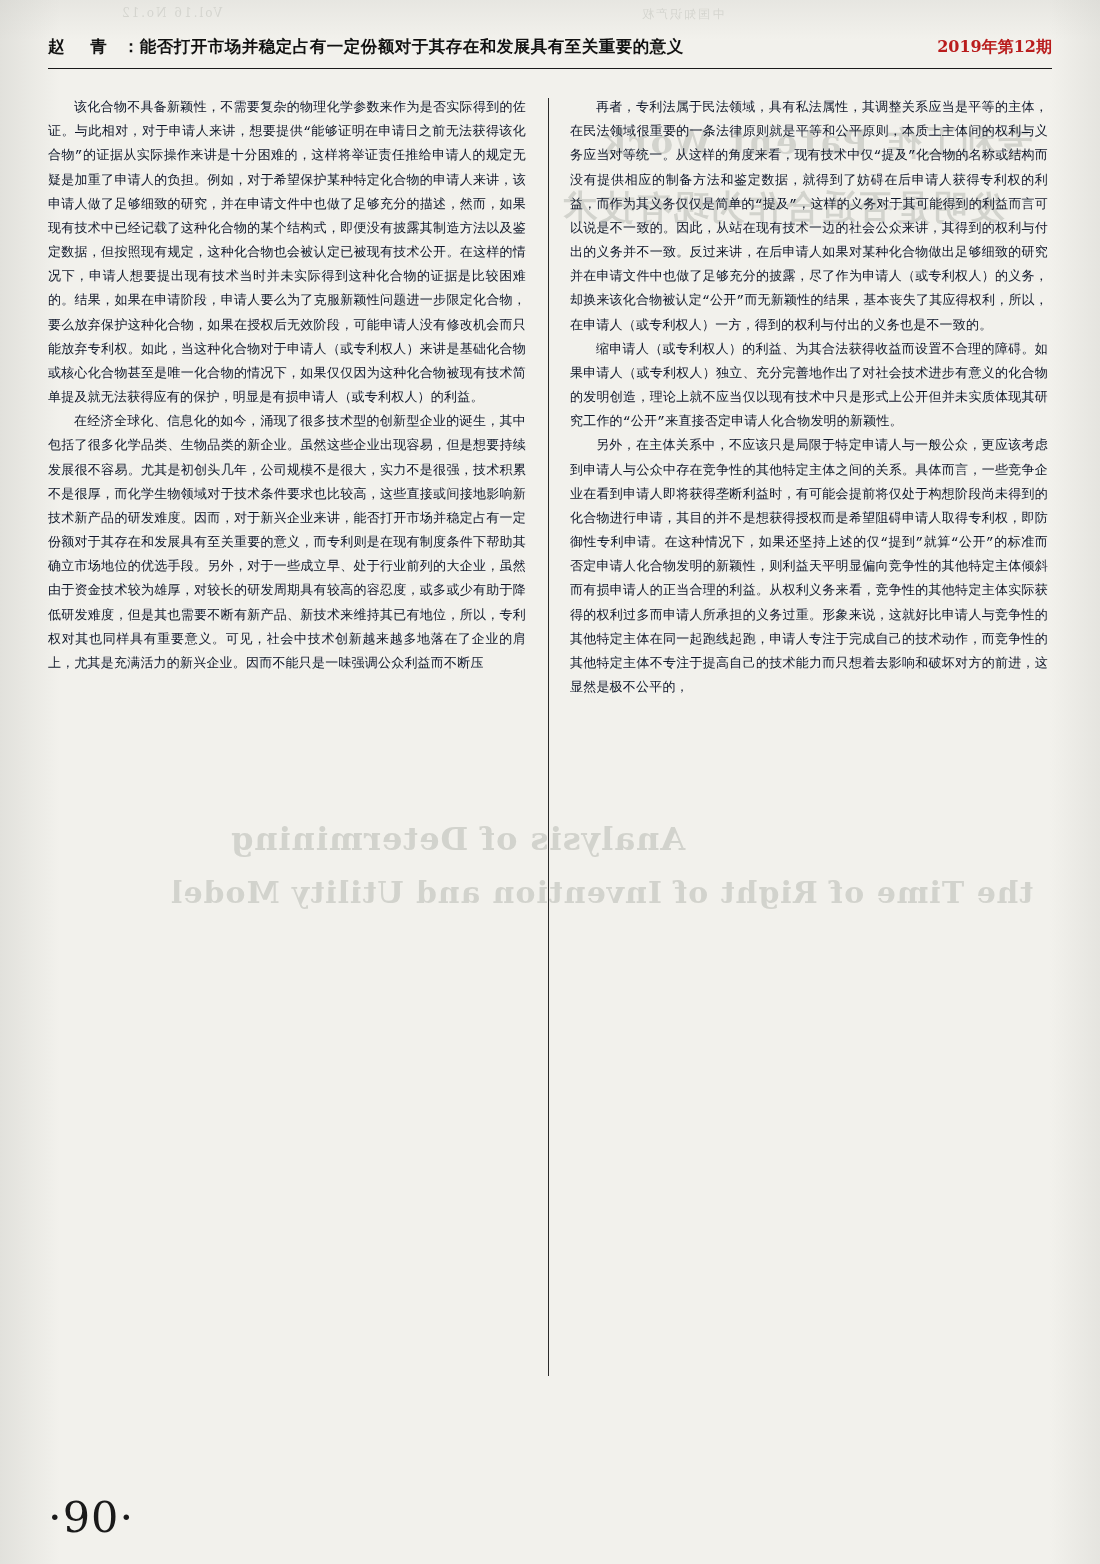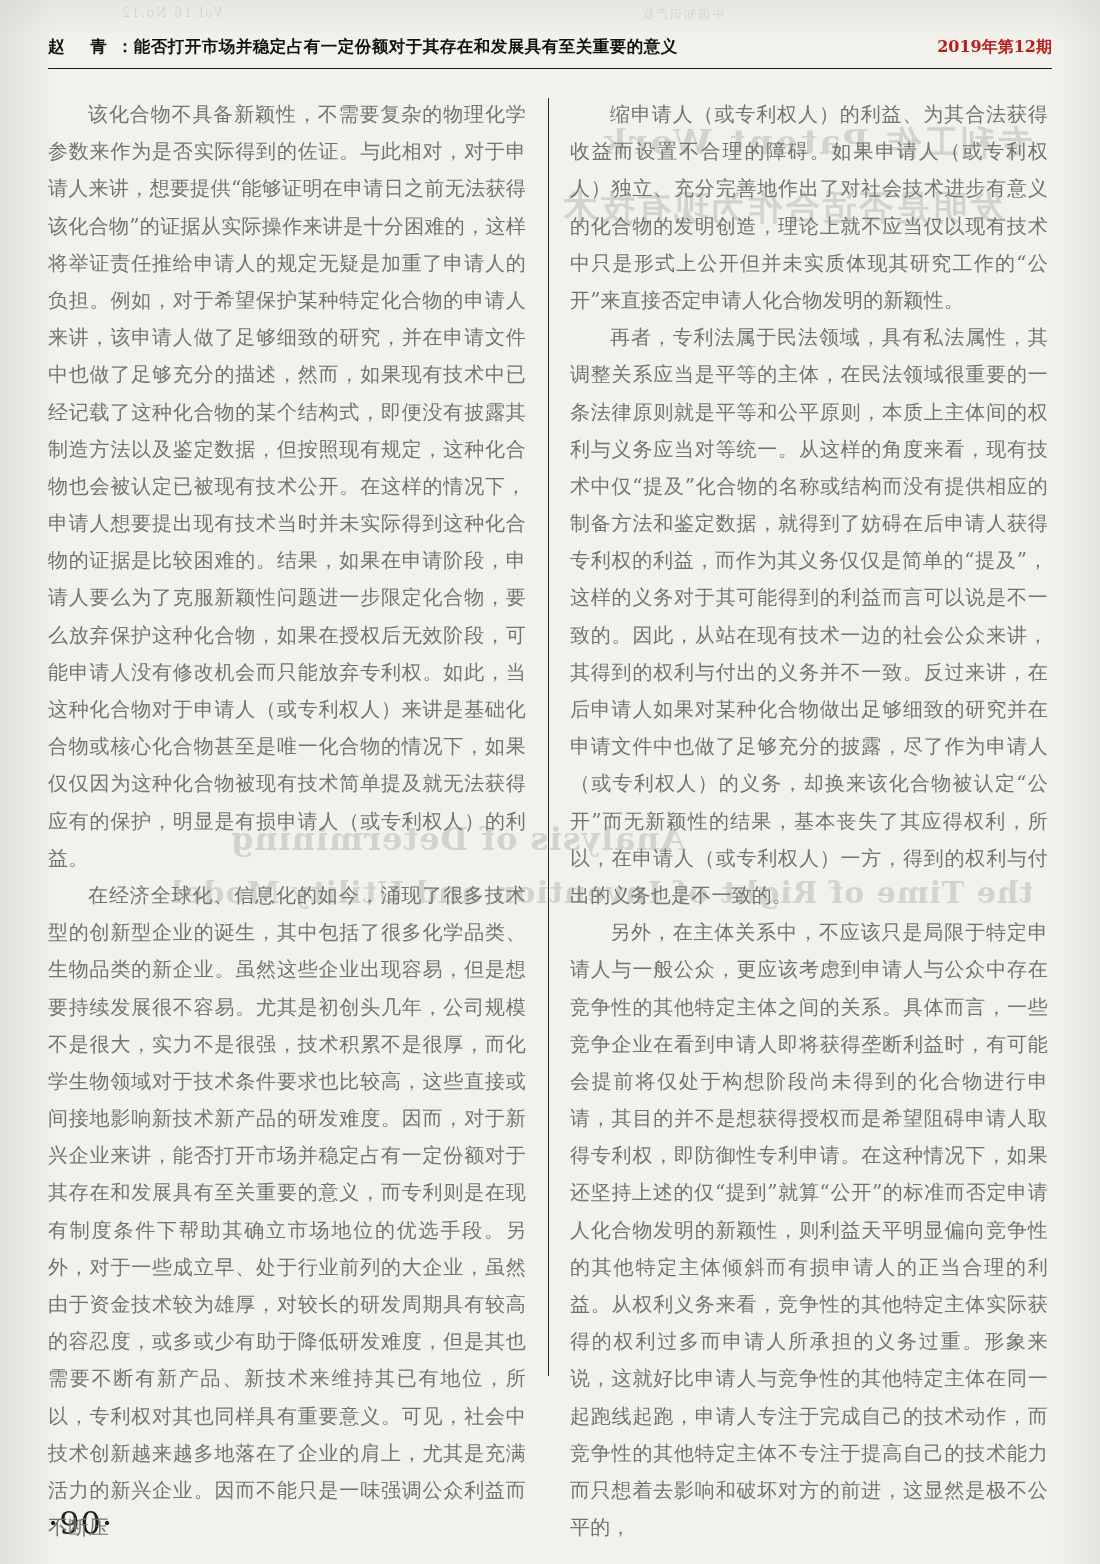--- a/index.html
+++ b/index.html
@@ -59,21 +59,21 @@
   }
   .rh-left {
     font-size: 16.5px;
     font-weight: bold;
     color: #111;
     letter-spacing: 0.5px;
     white-space: nowrap;
   }
   .rh-author {
     letter-spacing: 10px;
-    margin-right: 0;
+    margin-right: 6px;
   }
   .rh-right {
     font-size: 16px;
     font-weight: bold;
     color: #b91c1c;
     white-space: nowrap;
   }
   .head-rule {
     position: absolute;
     top: 68px;
@@ -103,38 +103,39 @@
   }
   .col-divider {
     position: absolute;
     left: 50%;
     top: 2px;
     bottom: 78px;
     border-left: 1.1px solid #2b2b2b;
   }
   p.para {
     margin: 0;
-    font-size: 20px;
+    font-size: 13px;
     line-height: 1.86;
-    color: #737373;
+    color: #0f172a;
     text-align: justify;
     text-justify: inter-ideograph;
     text-indent: 2em;
     letter-spacing: 0.2px;
+    font-family: Liberation Mono, monospace;
   }
   p.para + p.para {
     margin-top: 0;
   }
 
   
   .folio {
     position: absolute;
     left: 48px;
     bottom: 22px;
-    font-size: 32px;
+    font-size: 43px;
     color: #1a1a1a;
     font-family: "DejaVu Serif", "Liberation Serif", serif;
     letter-spacing: 1px;
   }
 </style>
 </head>
 <body>
 
 <div class="page">
 
@@ -160,22 +161,22 @@
     <div class="col">
       <p class="para">该化合物不具备新颖性，不需要复杂的物理化学参数来作为是否实际得到的佐证。与此相对，对于申请人来讲，想要提供“能够证明在申请日之前无法获得该化合物”的证据从实际操作来讲是十分困难的，这样将举证责任推给申请人的规定无疑是加重了申请人的负担。例如，对于希望保护某种特定化合物的申请人来讲，该申请人做了足够细致的研究，并在申请文件中也做了足够充分的描述，然而，如果现有技术中已经记载了这种化合物的某个结构式，即便没有披露其制造方法以及鉴定数据，但按照现有规定，这种化合物也会被认定已被现有技术公开。在这样的情况下，申请人想要提出现有技术当时并未实际得到这种化合物的证据是比较困难的。结果，如果在申请阶段，申请人要么为了克服新颖性问题进一步限定化合物，要么放弃保护这种化合物，如果在授权后无效阶段，可能申请人没有修改机会而只能放弃专利权。如此，当这种化合物对于申请人（或专利权人）来讲是基础化合物或核心化合物甚至是唯一化合物的情况下，如果仅仅因为这种化合物被现有技术简单提及就无法获得应有的保护，明显是有损申请人（或专利权人）的利益。</p>
       <p class="para">在经济全球化、信息化的如今，涌现了很多技术型的创新型企业的诞生，其中包括了很多化学品类、生物品类的新企业。虽然这些企业出现容易，但是想要持续发展很不容易。尤其是初创头几年，公司规模不是很大，实力不是很强，技术积累不是很厚，而化学生物领域对于技术条件要求也比较高，这些直接或间接地影响新技术新产品的研发难度。因而，对于新兴企业来讲，能否打开市场并稳定占有一定份额对于其存在和发展具有至关重要的意义，而专利则是在现有制度条件下帮助其确立市场地位的优选手段。另外，对于一些成立早、处于行业前列的大企业，虽然由于资金技术较为雄厚，对较长的研发周期具有较高的容忍度，或多或少有助于降低研发难度，但是其也需要不断有新产品、新技术来维持其已有地位，所以，专利权对其也同样具有重要意义。可见，社会中技术创新越来越多地落在了企业的肩上，尤其是充满活力的新兴企业。因而不能只是一味强调公众利益而不断压</p>
     </div>
 
     <div class="col-gutter">
       <div class="col-divider"></div>
     </div>
 
     <div class="col">
+      <p class="para">再者，专利法属于民法领域，具有私法属性，其调整关系应当是平等的主体，在民法领域很重要的一条法律原则就是平等和公平原则，本质上主体间的权利与义务应当对等统一。从这样的角度来看，现有技术中仅“提及”化合物的名称或结构而没有提供相应的制备方法和鉴定数据，就得到了妨碍在后申请人获得专利权的利益，而作为其义务仅仅是简单的“提及”，这样的义务对于其可能得到的利益而言可以说是不一致的。因此，从站在现有技术一边的社会公众来讲，其得到的权利与付出的义务并不一致。反过来讲，在后申请人如果对某种化合物做出足够细致的研究并在申请文件中也做了足够充分的披露，尽了作为申请人（或专利权人）的义务，却换来该化合物被认定“公开”而无新颖性的结果，基本丧失了其应得权利，所以，在申请人（或专利权人）一方，得到的权利与付出的义务也是不一致的。</p>
       <p class="para">缩申请人（或专利权人）的利益、为其合法获得收益而设置不合理的障碍。如果申请人（或专利权人）独立、充分完善地作出了对社会技术进步有意义的化合物的发明创造，理论上就不应当仅以现有技术中只是形式上公开但并未实质体现其研究工作的“公开”来直接否定申请人化合物发明的新颖性。</p>
-      <p class="para">再者，专利法属于民法领域，具有私法属性，其调整关系应当是平等的主体，在民法领域很重要的一条法律原则就是平等和公平原则，本质上主体间的权利与义务应当对等统一。从这样的角度来看，现有技术中仅“提及”化合物的名称或结构而没有提供相应的制备方法和鉴定数据，就得到了妨碍在后申请人获得专利权的利益，而作为其义务仅仅是简单的“提及”，这样的义务对于其可能得到的利益而言可以说是不一致的。因此，从站在现有技术一边的社会公众来讲，其得到的权利与付出的义务并不一致。反过来讲，在后申请人如果对某种化合物做出足够细致的研究并在申请文件中也做了足够充分的披露，尽了作为申请人（或专利权人）的义务，却换来该化合物被认定“公开”而无新颖性的结果，基本丧失了其应得权利，所以，在申请人（或专利权人）一方，得到的权利与付出的义务也是不一致的。</p>
       <p class="para">另外，在主体关系中，不应该只是局限于特定申请人与一般公众，更应该考虑到申请人与公众中存在竞争性的其他特定主体之间的关系。具体而言，一些竞争企业在看到申请人即将获得垄断利益时，有可能会提前将仅处于构想阶段尚未得到的化合物进行申请，其目的并不是想获得授权而是希望阻碍申请人取得专利权，即防御性专利申请。在这种情况下，如果还坚持上述的仅“提到”就算“公开”的标准而否定申请人化合物发明的新颖性，则利益天平明显偏向竞争性的其他特定主体倾斜而有损申请人的正当合理的利益。从权利义务来看，竞争性的其他特定主体实际获得的权利过多而申请人所承担的义务过重。形象来说，这就好比申请人与竞争性的其他特定主体在同一起跑线起跑，申请人专注于完成自己的技术动作，而竞争性的其他特定主体不专注于提高自己的技术能力而只想着去影响和破坏对方的前进，这显然是极不公平的，</p>
     </div>
 
   </div>
 
   <div class="folio">·90·</div>
 
 </div>
 
 </body></html>

